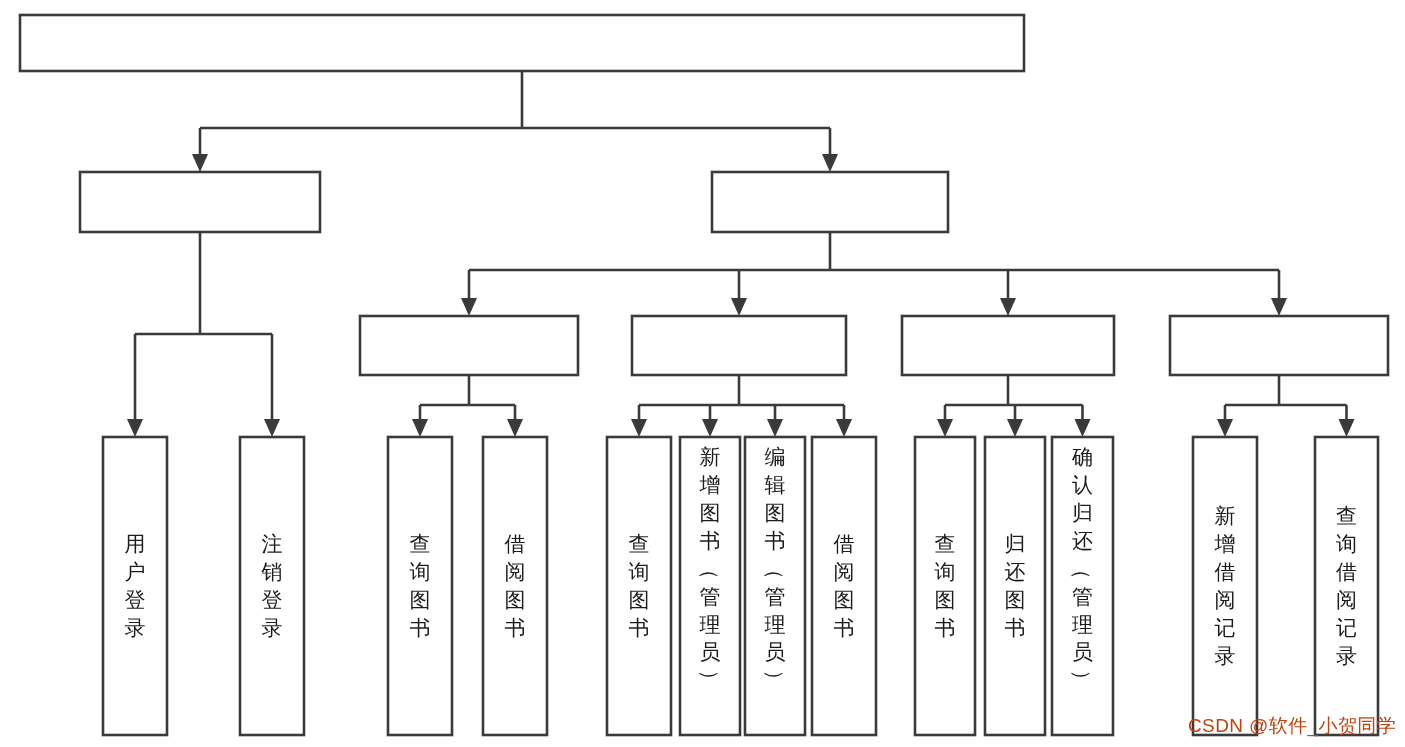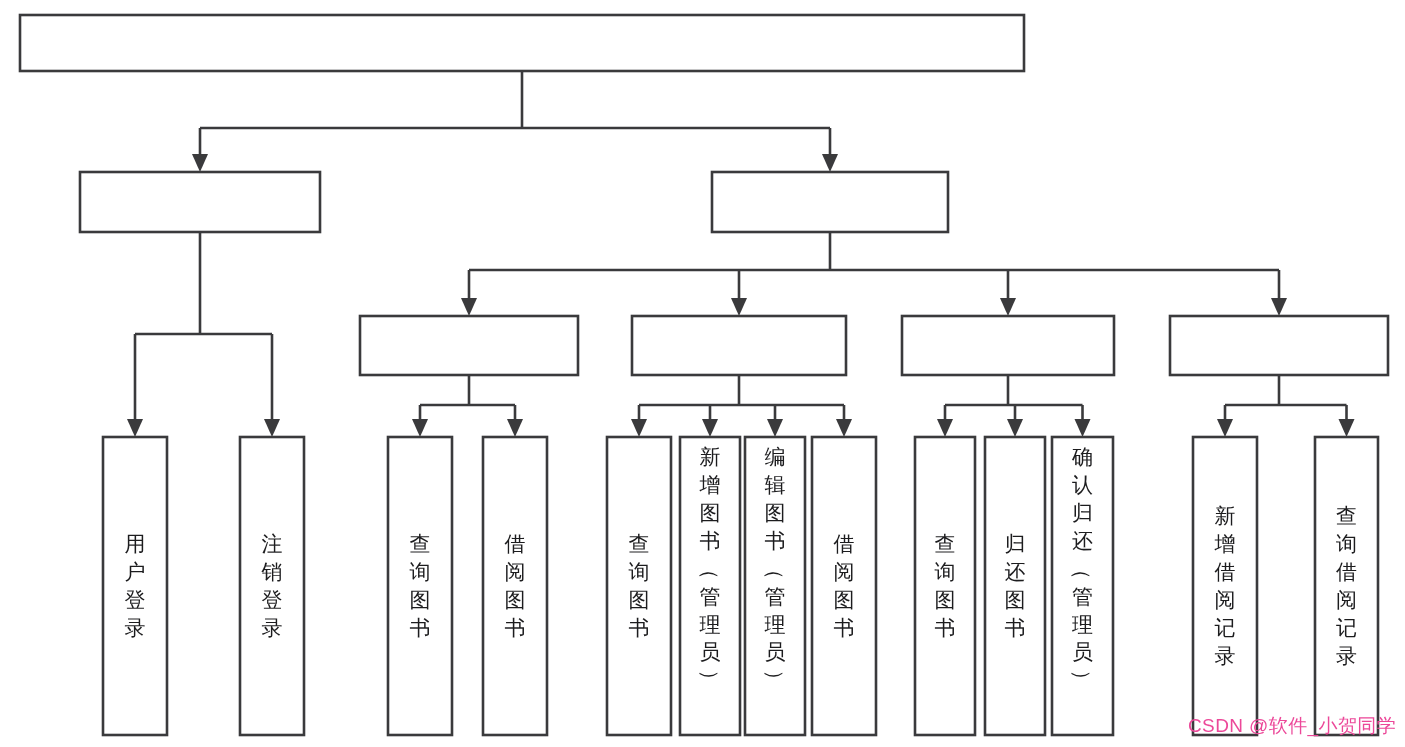--- a/index.html
+++ b/index.html
@@ -66,21 +66,21 @@
   }
   .node-label-v.anchor-middle { justify-content: center; }
   .node-label-v.anchor-top { justify-content: flex-start; padding-top: 6px; }
   .vchar { display: block; text-align: center; }
   .vchar.rot { transform: rotate(90deg); }
   .watermark {
     position: absolute;
     left: 1188px;
     top: 713px;
     font-size: 19px;
-    color: #ec4899;
+    color: #c2410c;
     white-space: nowrap;
     letter-spacing: 0.4px;
     pointer-events: none;
     text-align: center;
   }
 </style>
 </head>
 <body>
 
 <div id="diagram-root">

